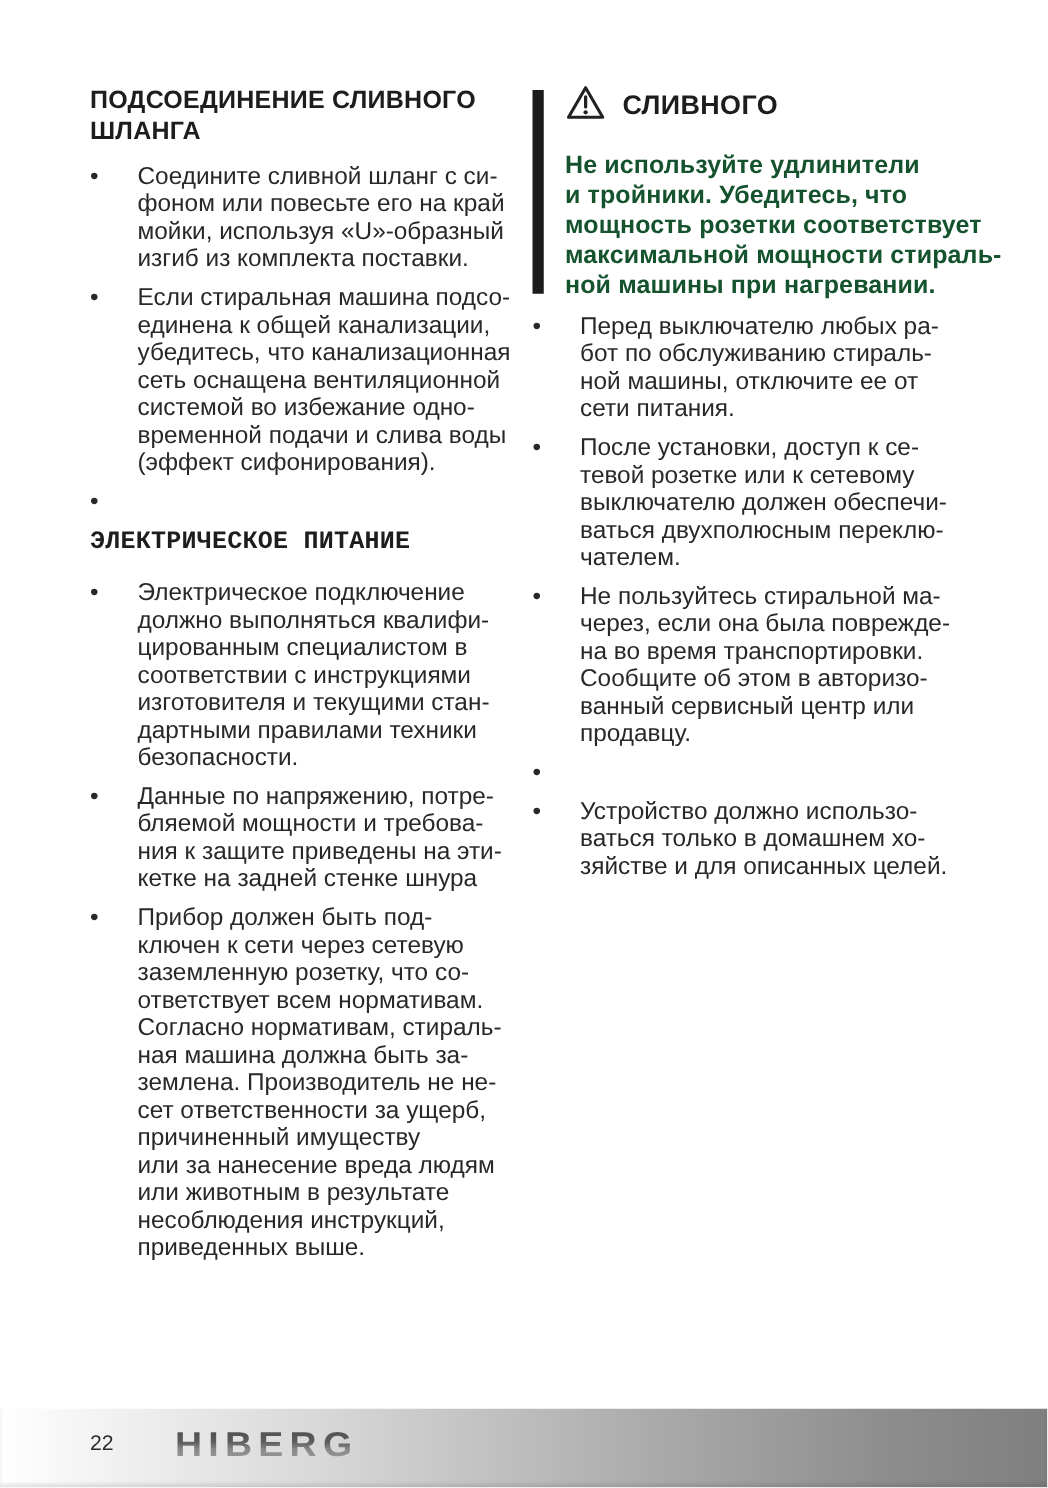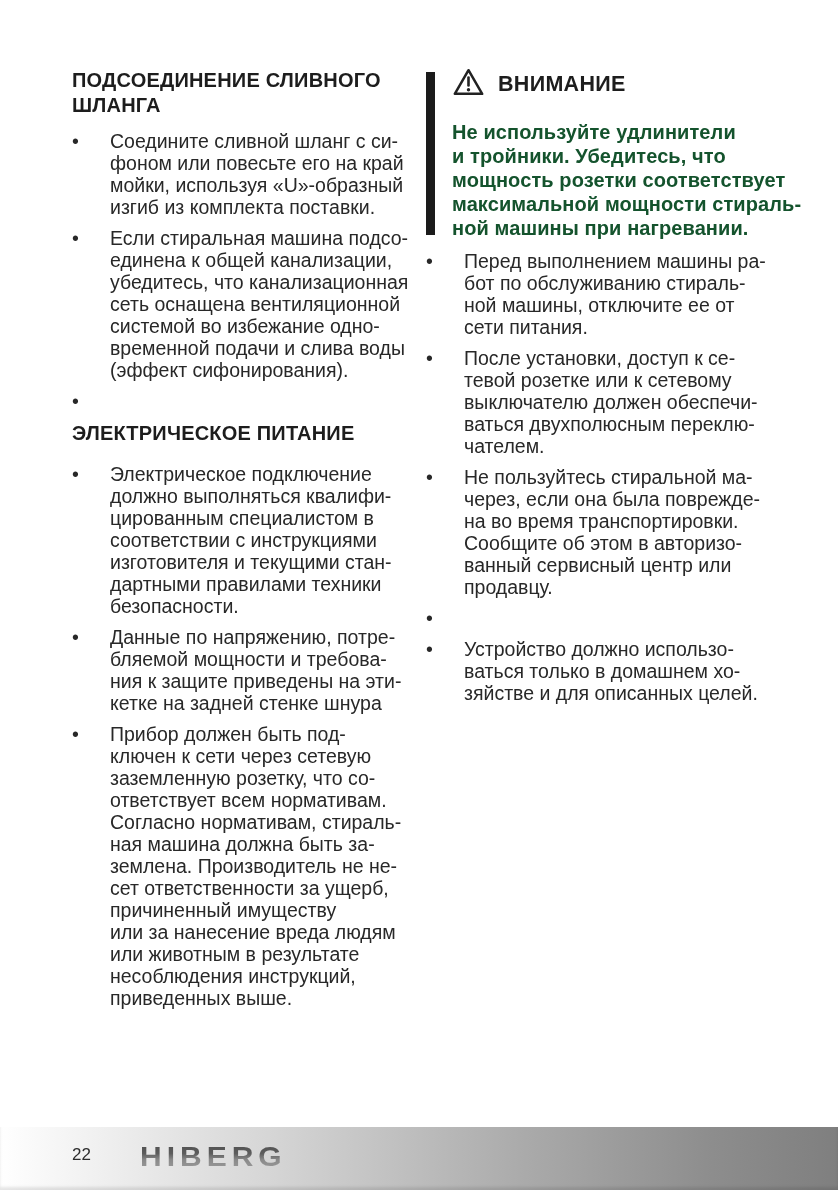--- a/index.html
+++ b/index.html
@@ -14,21 +14,21 @@
   .pre { white-space:pre; }
   .col { position:absolute; top:68px; }
   .col-left  { left:72px;  width:350px; }
   .col-right { left:426px; width:366px; top:66px; }
 
   .heading {
     margin:0 0 12px 0;
     font-size:20px; font-weight:bold; line-height:25px;
     color:#1d1d1d; letter-spacing:0.2px;
   }
-  .heading.second { margin-top:8px; margin-bottom:17px; }
+  .heading.second { margin-top:8px; margin-bottom:17px;font-family:Liberation Mono, monospace; }
 
   .bullet {
     display:flex;
     margin:0 0 9px 0;
     font-size:19.5px; line-height:22px;
   }
   .bullet .dot {
     flex:0 0 38px;
     font-size:19.5px; line-height:22px;
     color:#282828;
@@ -157,33 +157,33 @@
     <div class="warning">
       <div class="accent-bar"></div>
       <div class="warn-head">
         <span>
           <svg width="33" height="30" viewBox="0 0 33 30">
             <path d="M16.5 3.2 L30.2 26.8 H2.8 Z" fill="none" stroke="#222222" stroke-width="2.5" stroke-linejoin="round"></path>
             <line x1="16.5" y1="10.5" x2="16.5" y2="18.5" stroke="#222222" stroke-width="2.6" stroke-linecap="round"></line>
             <circle cx="16.5" cy="22.8" r="1.7" fill="#222222"></circle>
           </svg>
         </span>
-        <span class="warn-title">ВНИМАНИЕ</span>
+        <span class="warn-title">СЛИВНОГО</span>
       </div>
       <p class="warn-text pre">Не используйте удлинители
 и тройники. Убедитесь, что
 мощность розетки соответствует
 максимальной мощности стираль-
 ной машины при нагревании.</p>
     </div>
 
     <div class="bullets">
       <div class="bullet">
         <span class="dot">•</span>
-        <div class="pre">Перед выполнением машины ра-
+        <div class="pre">Перед выключателю любых ра-
 бот по обслуживанию стираль-
 ной машины, отключите ее от
 сети питания.</div>
       </div>
       <div class="bullet">
         <span class="dot">•</span>
         <div class="pre">После установки, доступ к се-
 тевой розетке или к сетевому
 выключателю должен обеспечи-
 ваться двухполюсным переклю-

